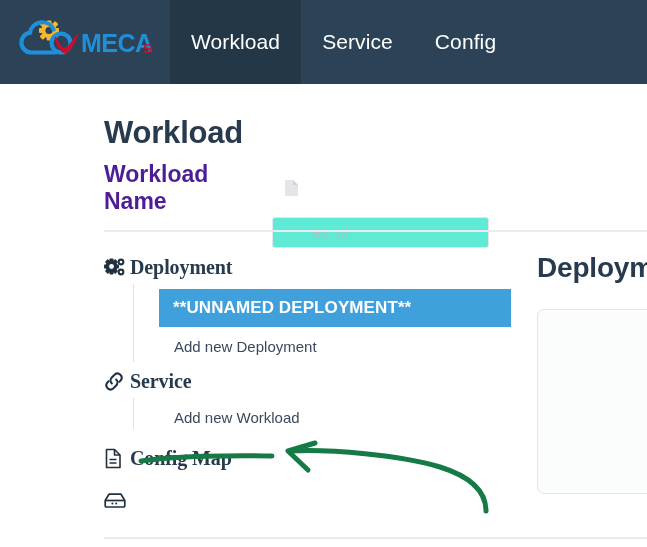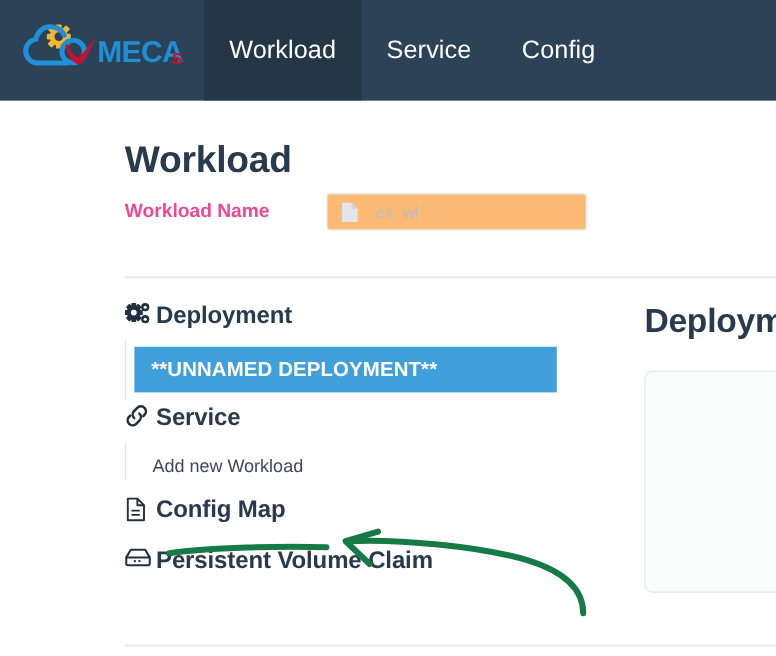--- a/index.html
+++ b/index.html
@@ -48,39 +48,40 @@
     font-size: 31px; font-weight: bold;
     color: #283a4d;
     letter-spacing: -.2px;
   }
 
   #wl-name-row {
     position: absolute; left: 104px; top: 77px;
     display: flex; align-items: center;
   }
   #wl-name-label {
-    font-size: 16px; font-weight: bold;
-    color: #ec4899;
+    font-size: 23px; font-weight: bold;
+    color: #4c1d95;
     margin-right: 0px;
     width: 168px;
   }
   .input-wrap {
     position: relative;
     width: 217px; height: 31px;
   }
   .input-wrap input {
     width: 100%; height: 100%;
     border: 1px solid #e3e6ea;
     border-radius: 3px;
-    background: #fdba74;
+    background: #5eead4;
     padding-left: 40px;
     font-size: 14px;
     color: #444;
     font-family: "Liberation Sans", sans-serif;
     outline: none;
+    margin-top: 44px;
   }
   .input-wrap input::placeholder { color: #b9bec4; }
   .input-icon {
     position: absolute; left: 12px; top: 50%;
     transform: translateY(-50%);
     line-height: 0;
   }
 
   hr.rule {
     position: absolute;
@@ -91,37 +92,39 @@
     background: #e9ecef;
     margin: 0;
   }
   #rule-top { top: 146px; }
   #rule-bottom { top: 453px; }
 
   
   #tree { position: absolute; left: 104px; top: 168px; width: 400px; }
 
   .section-head {
-    display: flex; align-items: flex-start;
+    display: flex; align-items: center;
     height: 30px;
     margin-bottom: 2px;
+    font-family: Liberation Serif, serif;
   }
   .section-icon {
     width: 26px; display: flex; align-items: center;
     line-height: 0;
   }
   .section-label {
     font-size: 20px; font-weight: bold;
     color: #283a4d;
     letter-spacing: -.1px;
   }
 
   .nest {
     border-left: 1px solid #dfe2e5;
-    padding-left: 7px;
+    margin-left: 29px;
+    padding-left: 25px;
     padding-top: 5px;
     padding-bottom: 6px;
   }
   .item-selected {
     background: #3fa0dc;
     color: #ffffff;
     font-size: 17px;
     font-weight: bold;
     height: 38px;
     width: 352px;
@@ -253,20 +256,21 @@
             <circle cx="17" cy="14" r="1.3" fill="#fff"></circle>
           </g>
         </svg>
       </span>
       <span class="section-label">Deployment</span>
     </div>
     <div class="nest">
       <div class="item-selected">
         <span>**UNNAMED DEPLOYMENT**</span>
       </div>
+      <div class="add-link">Add new Deployment</div>
     </div>
 
     <div class="section-head" style="margin-top:4px;">
       <span class="section-icon">
         <svg width="20" height="19" viewBox="0 0 20 19" fill="none" stroke="#22313f" stroke-width="2.1" stroke-linecap="round">
           <path d="M7.8 11.4 a4.2 4.2 0 0 1 0 -5.9 l3 -3 a4.2 4.2 0 0 1 5.9 5.9 l-1.3 1.3"></path>
           <path d="M12.2 7.6 a4.2 4.2 0 0 1 0 5.9 l-3 3 a4.2 4.2 0 0 1 -5.9 -5.9 l1.3 -1.3"></path>
         </svg>
       </span>
       <span class="section-label">Service</span>
@@ -289,21 +293,20 @@
 
     <div class="section-head" style="margin-top:12px;">
       <span class="section-icon">
         <svg width="22" height="17" viewBox="0 0 22 17" fill="none" stroke="#22313f" stroke-width="1.7" stroke-linejoin="round">
           <path d="M1.2 8.5 L5 2.2 h12 l3.8 6.3 v5.3 a1.2 1.2 0 0 1 -1.2 1.2 h-17.2 a1.2 1.2 0 0 1 -1.2 -1.2 z"></path>
           <path d="M1.2 8.5 h19.6"></path>
           <circle cx="8.4" cy="11.6" r="1" fill="#22313f" stroke="none"></circle>
           <circle cx="12.2" cy="11.6" r="1" fill="#22313f" stroke="none"></circle>
         </svg>
       </span>
-      <span class="section-label">Persistent Volume Claim</span>
     </div>
 
   </div>
 
   <div id="right-panel">
     <div id="right-title">Deploym</div>
     <div id="right-card">
       
       
     </div>

